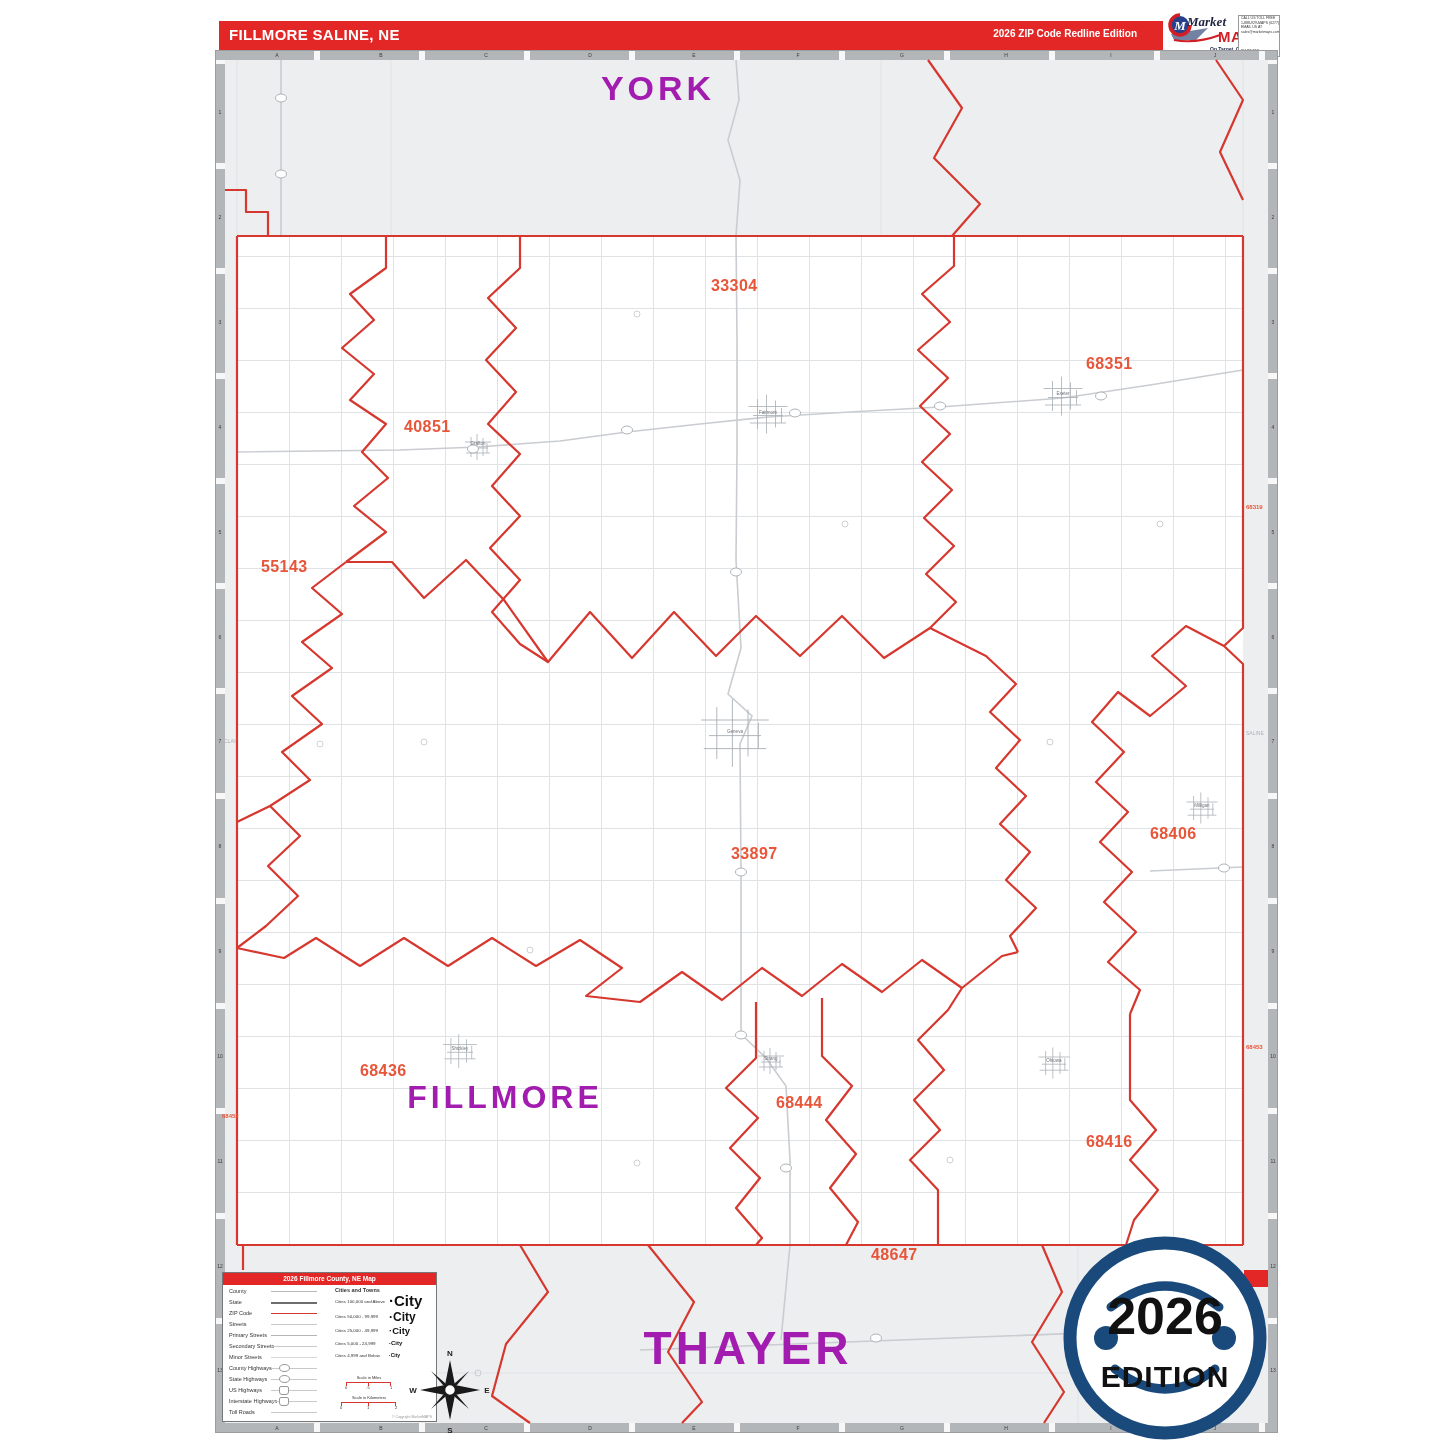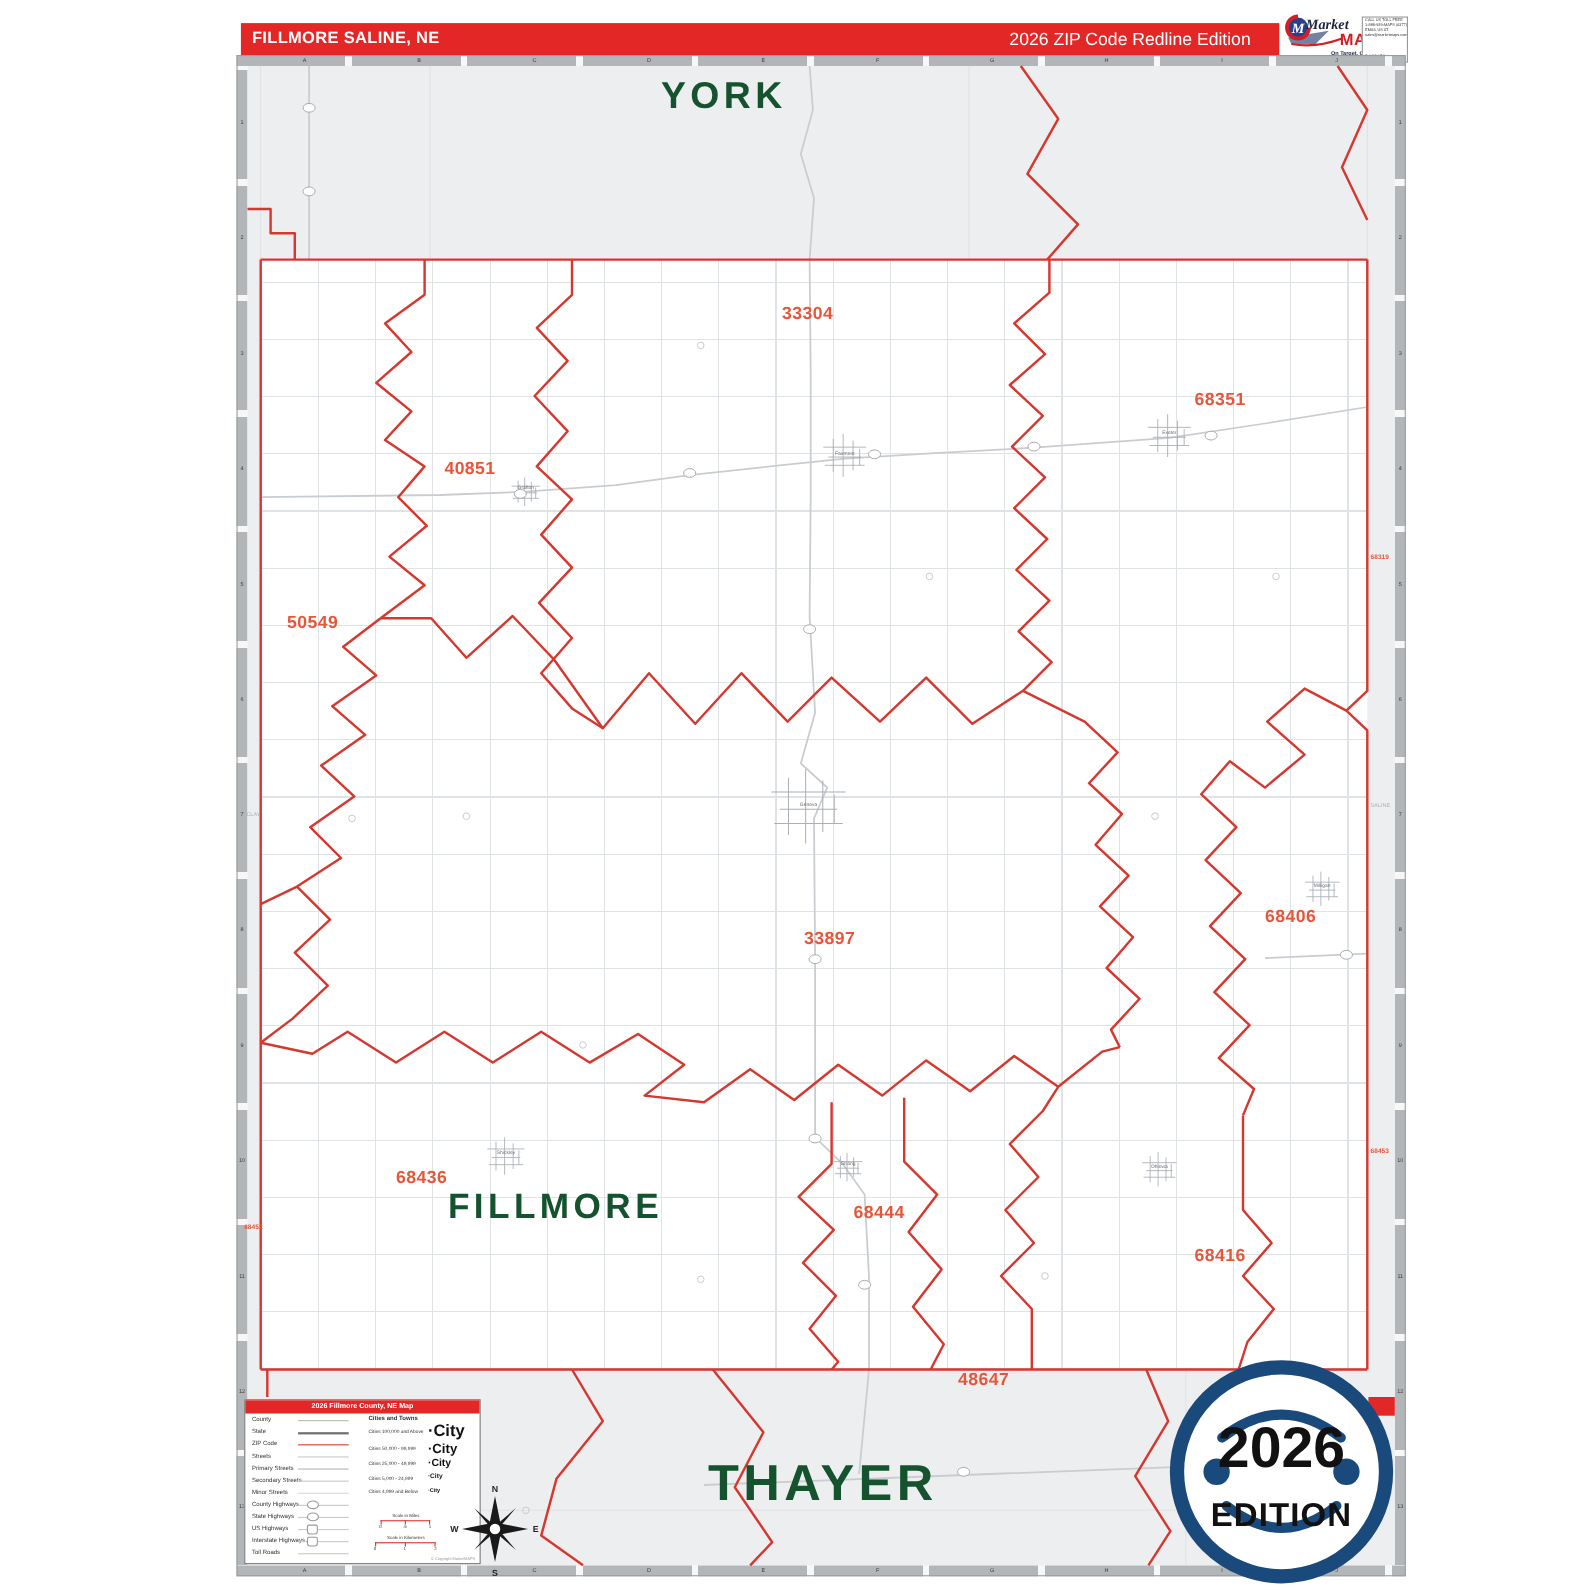--- a/index.html
+++ b/index.html
@@ -3,21 +3,21 @@
 <meta charset="utf-8">
 <style>
   html,body{margin:0;padding:0;background:#fff;}
   #page{position:relative;width:1445px;height:1445px;background:#fff;overflow:hidden;
         font-family:"Liberation Sans",sans-serif;}
   .abs{position:absolute;}
 
   
   #titlebar{left:219px;top:21px;width:944px;height:29px;background:#e32726;color:#fff;}
   #titlebar .county{position:absolute;left:10px;top:5px;font-size:15px;font-weight:bold;letter-spacing:.3px;}
-  #titlebar .edition{position:absolute;right:26px;top:7px;font-size:16px;font-weight:normal;}
+  #titlebar .edition{position:absolute;right:26px;top:7px;font-size:10px;font-weight:bold;}
 
   
   #logo{left:1166px;top:13px;width:112px;height:48px;}
   #logo .market{position:absolute;left:21px;top:1px;font-family:"Liberation Serif",serif;
       font-style:italic;font-weight:bold;font-size:13px;color:#1c2340;}
   #logo .maps{position:absolute;left:52px;top:15px;font-size:15px;font-weight:bold;color:#d21f26;letter-spacing:.5px;}
   #logo .tagline{position:absolute;left:44px;top:33px;font-size:5px;font-weight:bold;color:#1c2340;white-space:nowrap;}
   #logo .subtitle{position:absolute;left:0px;top:42px;font-size:4.5px;color:#1c2340;white-space:nowrap;}
   #contactbox{left:1238px;top:15px;width:40px;height:40px;background:#fff;border:1px solid #999;}
   #contactbox .cline{font-size:3.5px;color:#333;line-height:4.6px;padding-left:2px;white-space:nowrap;overflow:hidden;}
@@ -28,21 +28,21 @@
   .bandv{width:10px;height:1363px;top:60px;background:repeating-linear-gradient(0deg,#b3b6b8 0 99px,#f7f7f7 99px 105px);}
   #frameoutline{left:215px;top:50px;width:1063px;height:1383px;border:1px solid #9a9da0;box-sizing:border-box;pointer-events:none;}
   .gletter{position:absolute;font-size:5px;color:#3a3a3a;transform:translateX(-50%);line-height:10px;}
   .rnum{position:absolute;font-size:5px;color:#3a3a3a;width:10px;text-align:center;line-height:5px;transform:translateY(-50%);}
 
   
   #interior{left:225px;top:60px;width:1043px;height:1363px;background:#edeef0;}
   #countyarea{left:237px;top:236px;width:1006px;height:1009px;background:
       repeating-linear-gradient(90deg,#e0e3e6 0 1px,transparent 1px 52px),
       repeating-linear-gradient(0deg,#e0e3e6 0 1px,transparent 1px 52px),#fff;}
-  .neighbor{position:absolute;color:#14532d;font-weight:bold;letter-spacing:4px;transform:translate(-50%,-50%);white-space:nowrap;}
+  .neighbor{position:absolute;color:#a21caf;font-weight:bold;letter-spacing:4px;transform:translate(-50%,-50%);white-space:nowrap;}
   .edgename{position:absolute;color:#aeb1b5;font-size:5px;white-space:nowrap;}
   .zip{position:absolute;font-size:16px;font-weight:bold;color:#e8563a;letter-spacing:.4px;white-space:nowrap;}
   .zipsm{position:absolute;font-size:6px;font-weight:bold;color:#e8563a;white-space:nowrap;}
   .town{position:absolute;font-size:4.5px;color:#6d7075;transform:translate(-50%,-50%);white-space:nowrap;}
 
   
   #legend{left:222px;top:1272px;width:215px;height:150px;background:#fff;border:1px solid #777;box-sizing:border-box;}
   #legendhdr{position:absolute;left:0;top:0;width:100%;height:12px;background:#e32726;color:#fff;
       font-size:6.5px;font-weight:bold;text-align:center;line-height:12px;}
   .lrow-label{position:absolute;left:6px;font-size:5.5px;color:#333;white-space:nowrap;}
@@ -230,21 +230,21 @@
 
   <span class="neighbor" style="left:658px;top:88px;font-size:34px">YORK</span>
   <span class="neighbor" style="left:748px;top:1348px;font-size:46px">THAYER</span>
   <span class="neighbor" style="left:505px;top:1097px;font-size:32px">FILLMORE</span>
   <span class="edgename" style="left:224px;top:738px">CLAY</span>
   <span class="edgename" style="left:1246px;top:730px">SALINE</span>
 
   <div class="zip" style="left:711px;top:277px">33304</div>
   <div class="zip" style="left:404px;top:418px">40851</div>
   <div class="zip" style="left:1086px;top:355px">68351</div>
-  <div class="zip" style="left:261px;top:558px">50549</div>
+  <div class="zip" style="left:261px;top:558px">55143</div>
   <div class="zip" style="left:731px;top:845px">33897</div>
   <div class="zip" style="left:1150px;top:825px">68406</div>
   <div class="zip" style="left:360px;top:1062px">68436</div>
   <div class="zip" style="left:776px;top:1094px">68444</div>
   <div class="zip" style="left:1086px;top:1133px">68416</div>
   <div class="zip" style="left:871px;top:1246px">48647</div>
   <div class="zipsm" style="left:1246px;top:504px">68319</div>
   <div class="zipsm" style="left:222px;top:1113px">68452</div>
   <div class="zipsm" style="left:1246px;top:1044px">68453</div>
 

